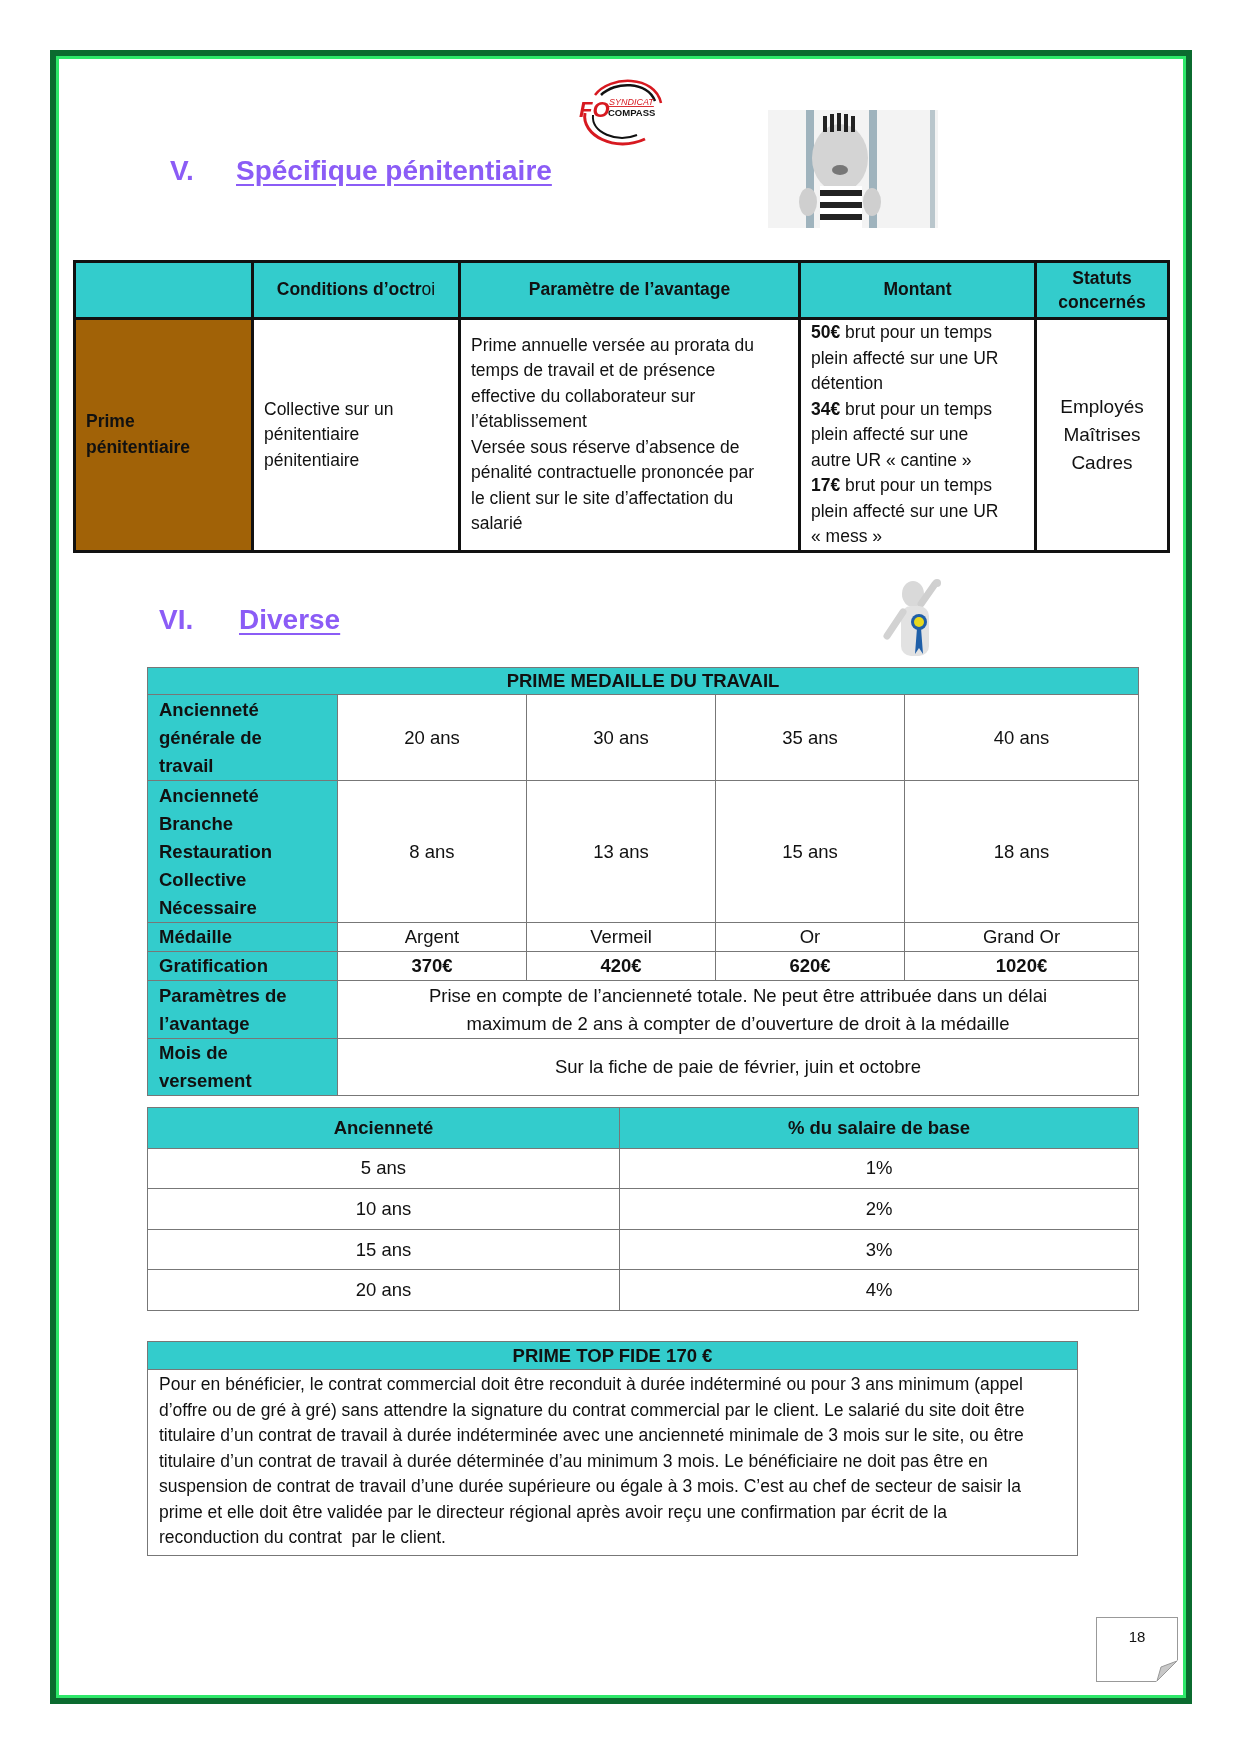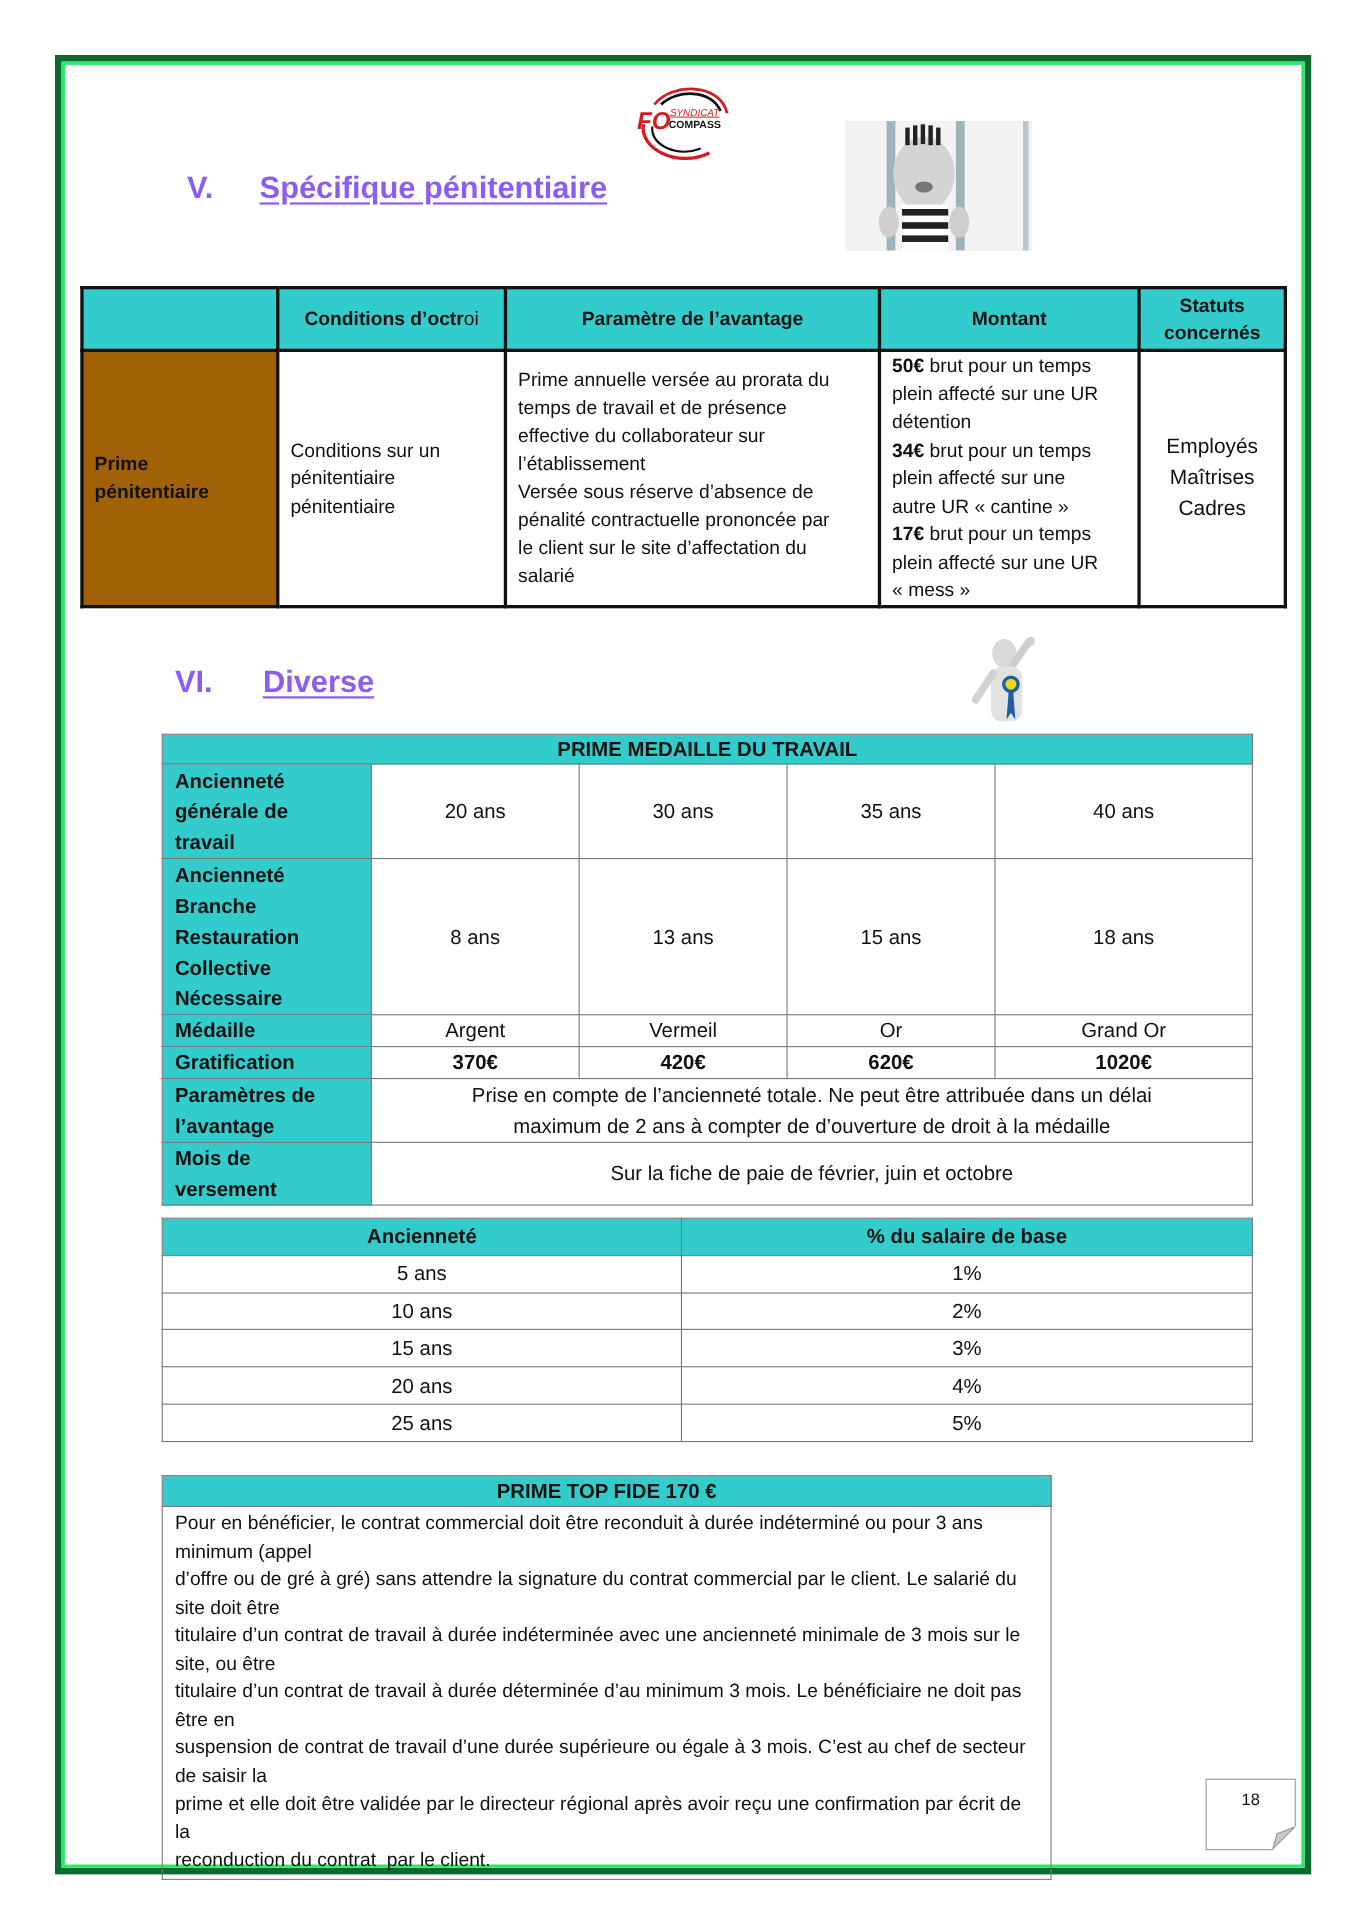--- a/index.html
+++ b/index.html
@@ -38,21 +38,21 @@
   .t2 .title { background: #33cccc; font-weight: bold; height: 26px; line-height: 26px; }
   .t2 .rowhead { background: #33cccc; font-weight: bold; text-align: left; padding-left: 11px; }
   .t2 .bold { font-weight: bold; }
 
   
   .t3 { position: absolute; left: 147px; top: 1107px; width: 991px; height: 204px; }
   .t3 td { border: 1.5px solid #777; font-size: 18.5px; text-align: center; vertical-align: middle; height: 28px; line-height: 26px; }
   .t3 .title, .t3 .colhead { background: #33cccc; font-weight: bold; }
 
   
-  .t4 { position: absolute; left: 147px; top: 1341px; width: 809px; height: 198px; }
+  .t4 { position: absolute; left: 147px; top: 1341px; width: 931px; height: 198px; }
   .t4 td { border: 1.5px solid #777; font-size: 17.5px; vertical-align: top; }
   .t4 .title { background: #33cccc; font-weight: bold; text-align: center; height: 27px; line-height: 27px; vertical-align: middle; font-size: 18.5px; }
   .t4 .body { padding: 2px 11px 4px 11px; line-height: 25.5px; text-align: left; }
 
   
   .page-num { left: 1096px; top: 1617px; width: 82px; height: 65px; border: 1.5px solid #999; box-sizing: border-box; background: #fff; }
   .page-num span { display: block; text-align: center; margin-top: 10px; font-size: 15px; }
   .page-num .curl { position: absolute; right: -2px; bottom: -2px; width: 24px; height: 24px; }
 </style>
 </head>
@@ -121,21 +121,21 @@
       <div>Statuts</div>
       <div>concernés</div>
     </td>
   </tr>
   <tr>
     <td class="rowhead">
       <div>Prime</div>
       <div>pénitentiaire</div>
     </td>
     <td class="cell">
-      <div>Conditions sur un</div>
+      <div>Collective sur un</div>
       <div>pénitentiaire</div>
       <div>pénitentiaire</div>
     </td>
     <td class="cell">
       <div>Prime annuelle versée au prorata du</div>
       <div>temps de travail et de présence</div>
       <div>effective du collaborateur sur</div>
       <div>l’établissement</div>
       <div>Versée sous réserve d’absence de</div>
       <div>pénalité contractuelle prononcée par</div>
@@ -268,24 +268,20 @@
     <td>2%</td>
   </tr>
   <tr>
     <td>15 ans</td>
     <td>3%</td>
   </tr>
   <tr>
     <td>20 ans</td>
     <td>4%</td>
   </tr>
-  <tr>
-    <td>25 ans</td>
-    <td>5%</td>
-  </tr>
 </tbody>
   </table>
 
 <table class="t4">
   <tbody>
       <tr>
     <td class="title">PRIME TOP FIDE 170 €</td>
   </tr>
   <tr>
     <td class="body">

